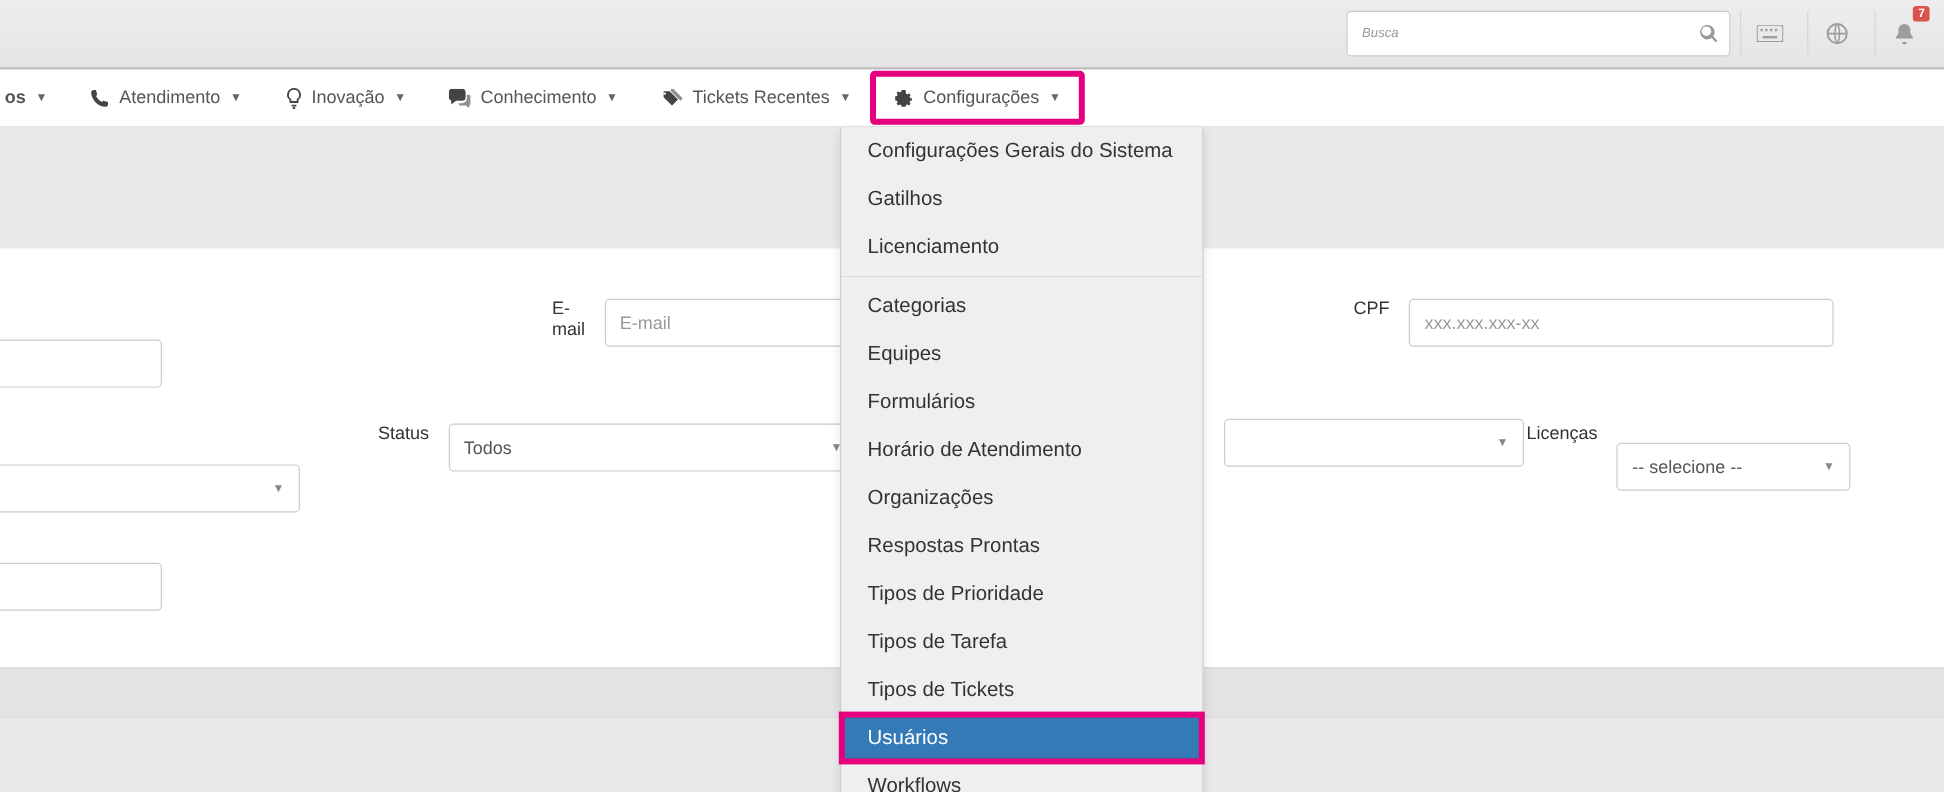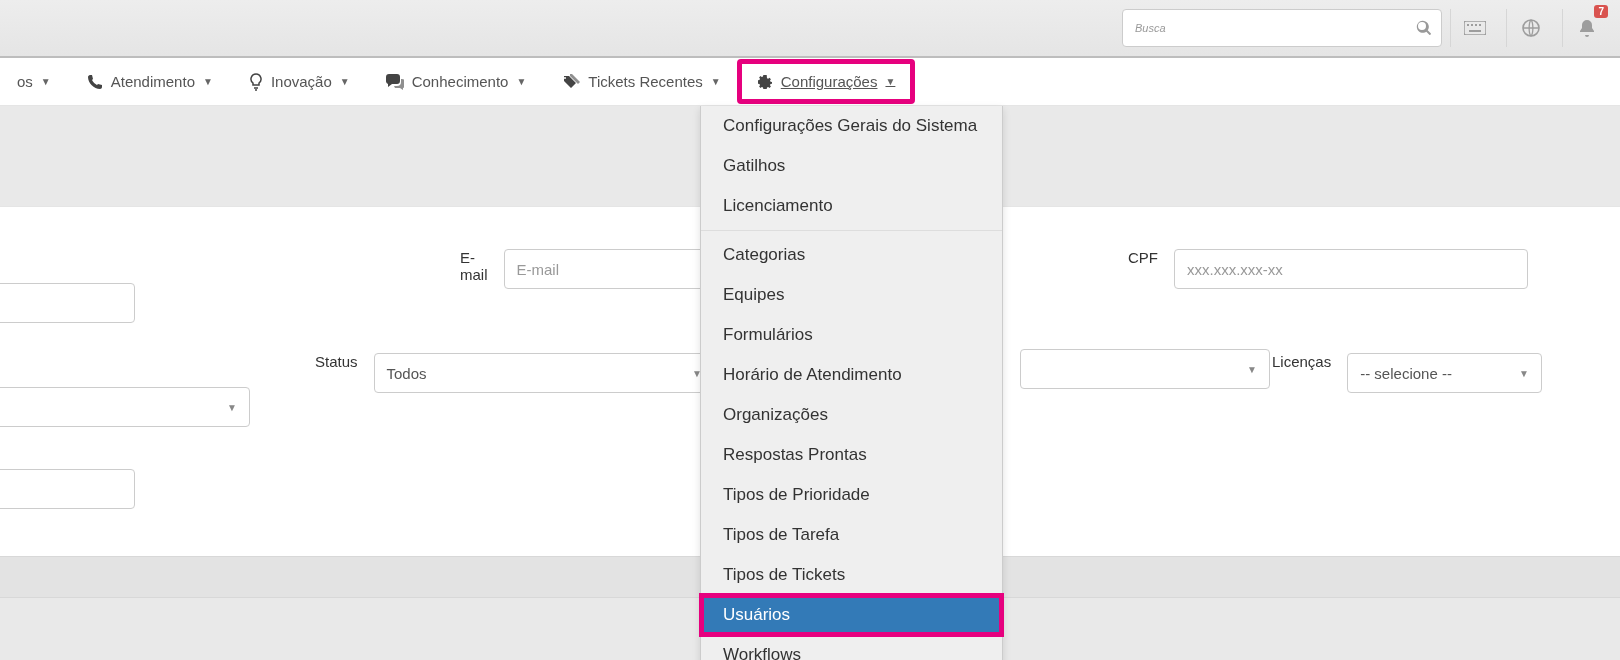--- a/index.html
+++ b/index.html
@@ -83,31 +83,30 @@
   .nav-item {
     display: flex;
     align-items: center;
     gap: 8px;
     padding: 12px 18px;
     color: #555;
     font-size: 15px;
     cursor: pointer;
     position: relative;
   }
-  .nav-item.first { padding-left: 17px; }
+  .nav-item.first { padding-left: 4px; font-weight: bold; }
   .nav-item .caret {
     font-size: 10px;
     color: #666;
   }
   .nav-icon { color: #444; display:inline-flex; }
   .nav-item.highlighted {
     outline: 5px solid #e6007e;
     outline-offset: -3px;
     border-radius: 2px;
-    text-decoration: underline;
   }
 
   
   .dropdown {
     position: absolute;
     top: 106px;
     left: 700px;
     width: 303px;
     background: #efefef;
     border: 1px solid #ccc;
@@ -179,21 +178,21 @@
   .select-input .sel-caret { color: #888; font-size: 10px; }
 
   
   .f-email   { position:absolute; top: 42px; left: 460px; width: 235px; }
   .f-email .text-input { width: 235px; }
   .f-cpf     { position:absolute; top: 42px; left: 1128px; width: 400px; }
   .f-cpf .text-input   { width: 400px; }
   .f-status  { position:absolute; top: 146px; left: 295px; width: 400px; margin-left: 20px; }
   .f-status .select-input { width: 400px; }
   .f-licencas{ position:absolute; top: 146px; left: 1272px; width: 270px; }
-  .f-licencas .select-input { width: 233px; }
+  .f-licencas .select-input { width: 233px; margin-top: 16px; }
 
   .f-lefttop { position:absolute; top: 76px; left: -90px; width: 340px; }
   .f-leftsel { position:absolute; top: 180px; left: -90px; width: 340px; }
   .f-leftsel .select-input { width: 340px; }
   .f-leftmid { position:absolute; top: 142px; left: 1000px; width: 270px; }
   .f-leftmid .select-input { width: 270px; }
   .f-leftbot { position:absolute; top: 262px; left: -90px; width: 340px; }
 
   .footer-strip {
     position:absolute;

